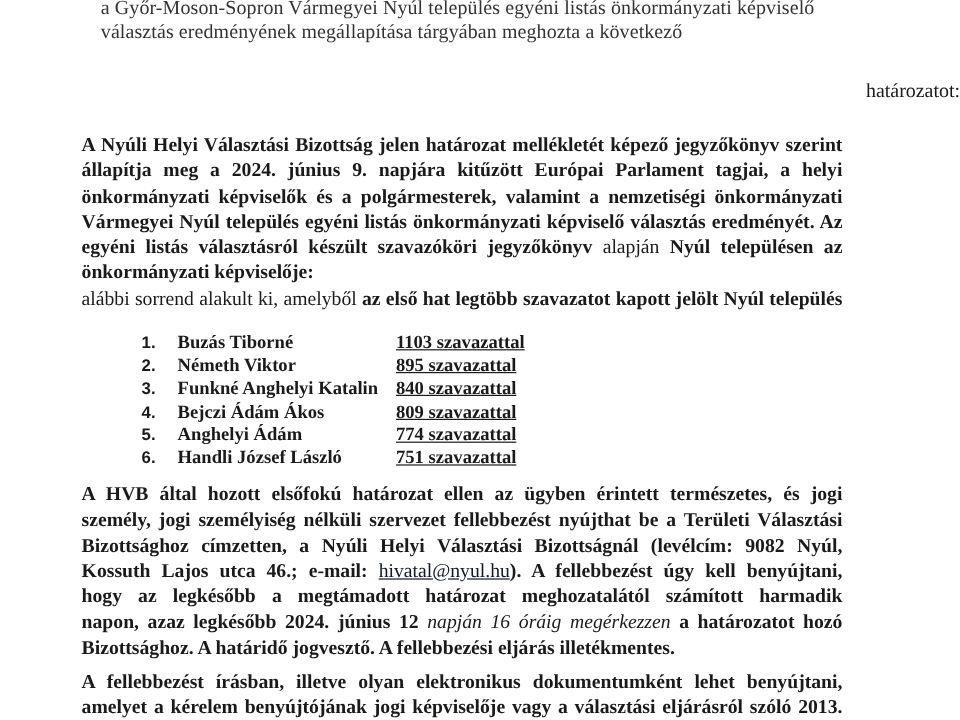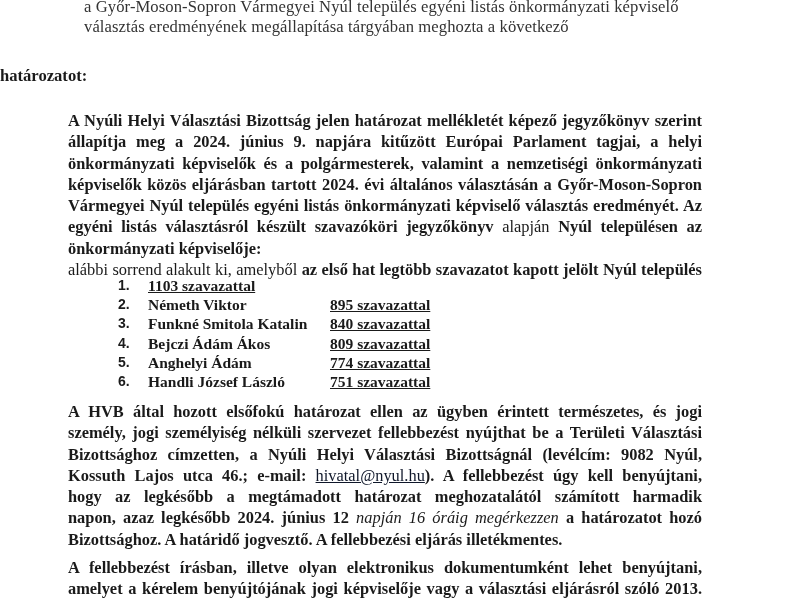--- a/index.html
+++ b/index.html
@@ -3,21 +3,21 @@
 <meta charset="utf-8">
 <style>
   html, body { margin: 0; padding: 0; background: #ffffff; }
   body {
     width: 800px; height: 600px; overflow: hidden; position: relative;
     font-family: "Liberation Serif", serif; color: #1a1a1a;
   }
   .page { position: absolute; left: 0; top: 0; width: 800px; height: 600px; }
   .line { position: absolute; left: 84px; width: 640px; font-size: 16.6px; line-height: 19px; white-space: nowrap; }
   .intro { color: #333; font-weight: normal; letter-spacing: 0.1px; }
-  .heading { position: absolute; top: 66px; left: 0; width: 800px; text-align: left; font-weight: bold; font-size: 16.6px; }
+  .heading { position: absolute; top: 66px; left: 0; width: 800px; text-align: right; font-weight: normal; font-size: 16.6px; }
   .para { position: absolute; left: 68px; width: 634px; font-size: 16.4px; line-height: 21.3px; text-align: justify; text-align-last: justify; font-weight: bold; }
   .para .row { display: block; white-space: nowrap; text-align: justify; text-align-last: justify; height: 21.3px; }
   .para .row.last { text-align-last: left; }
   .normal { font-weight: normal; }
   .ital { font-style: italic; font-weight: normal; }
   .link { font-weight: normal; text-decoration: underline; color: #0f172a; }
   .list { position: absolute; left: 118px; top: 276px; font-size: 15.5px; }
   .list .item { height: 19.2px; line-height: 19.2px; display: flex; white-space: nowrap; }
   .list .num { width: 30px; font-family: "Liberation Sans", sans-serif; font-weight: bold; font-size: 14px; }
   .list .name { width: 182px; font-weight: bold; }
@@ -30,40 +30,40 @@
 
   <div class="line intro" style="top:-3px;">a Győr-Moson-Sopron Vármegyei Nyúl település egyéni listás önkormányzati képviselő</div>
   <div class="line intro" style="top:17px;">választás eredményének megállapítása tárgyában meghozta a következő</div>
 
   <div class="heading">határozatot:</div>
 
   <div class="para" style="top:110px;">
     <span class="row">A Nyúli Helyi Választási Bizottság jelen határozat mellékletét képező jegyzőkönyv szerint</span>
     <span class="row">állapítja meg  a 2024. június 9. napjára kitűzött Európai Parlament tagjai, a helyi</span>
     <span class="row">önkormányzati képviselők és a polgármesterek, valamint a nemzetiségi önkormányzati</span>
-    <span class="row">képviselők közös eljárásban tartott 2024. évi általános választásán a Győr-Moson-Sopron</span>
     <span class="row">Vármegyei Nyúl település egyéni listás önkormányzati képviselő választás eredményét. Az</span>
     <span class="row"><span>egyéni listás választásról készült szavazóköri jegyzőkönyv</span><span class="normal"> alapján </span><span>Nyúl településen az</span></span>
     <span class="row last">önkormányzati képviselője:</span>
     <span class="row"><span class="normal">alábbi sorrend alakult ki, amelyből </span><span>az első hat legtöbb szavazatot kapott jelölt Nyúl település</span></span>
   </div>
 
   <div class="list">
     <div class="item">
         <span class="num">1.</span>
+        <span class="name">Buzás Tiborné</span>
         <span class="votes">1103 szavazattal</span>
       </div>
     <div class="item">
         <span class="num">2.</span>
         <span class="name">Németh Viktor</span>
         <span class="votes">895 szavazattal</span>
       </div>
     <div class="item">
         <span class="num">3.</span>
-        <span class="name">Funkné Smitola Katalin</span>
+        <span class="name">Funkné Anghelyi Katalin</span>
         <span class="votes">840 szavazattal</span>
       </div>
     <div class="item">
         <span class="num">4.</span>
         <span class="name">Bejczi Ádám Ákos</span>
         <span class="votes">809 szavazattal</span>
       </div>
     <div class="item">
         <span class="num">5.</span>
         <span class="name">Anghelyi Ádám</span>

